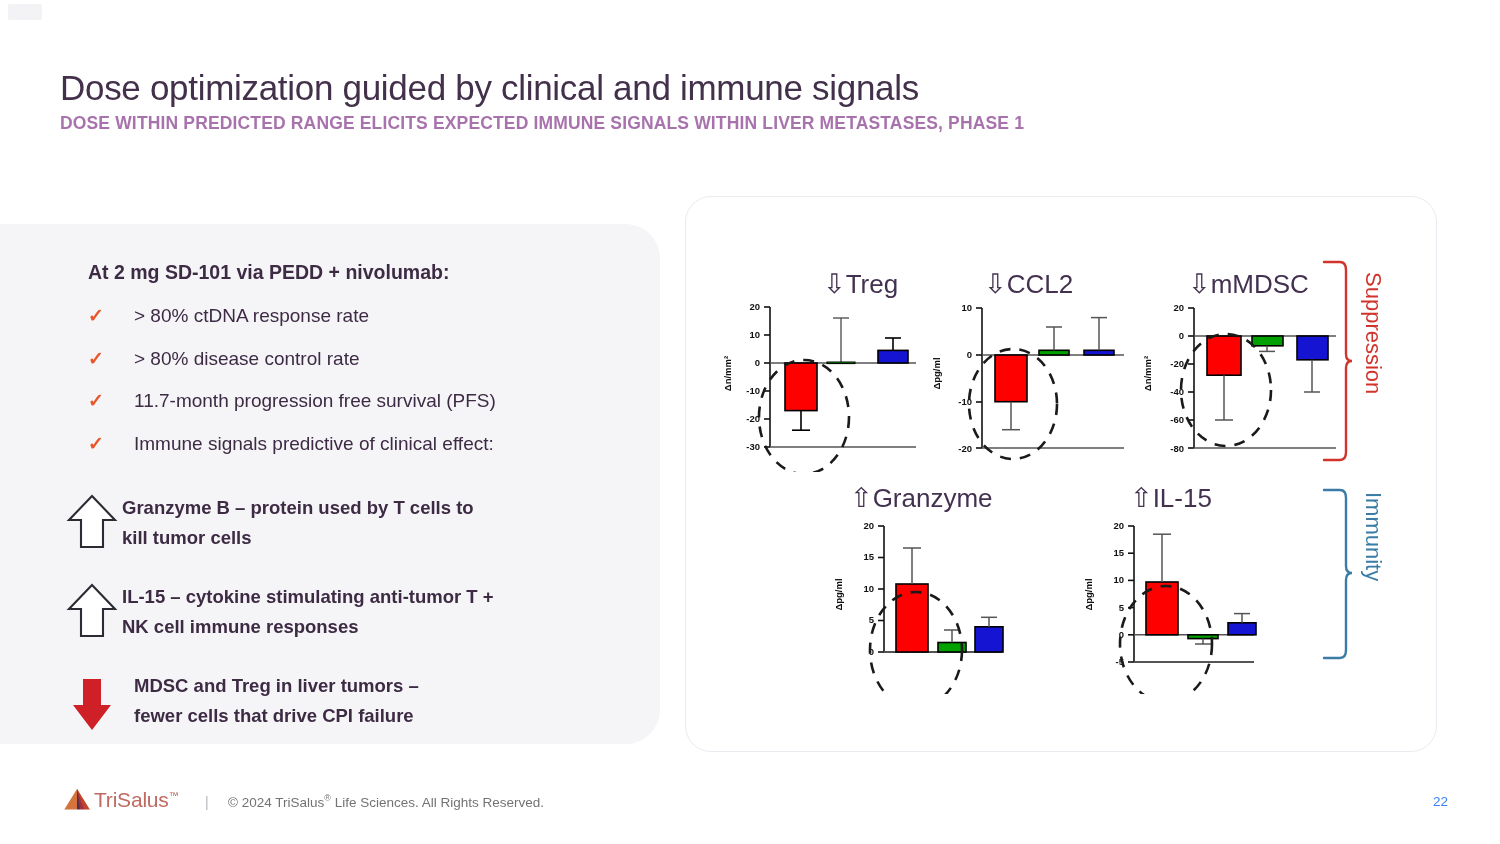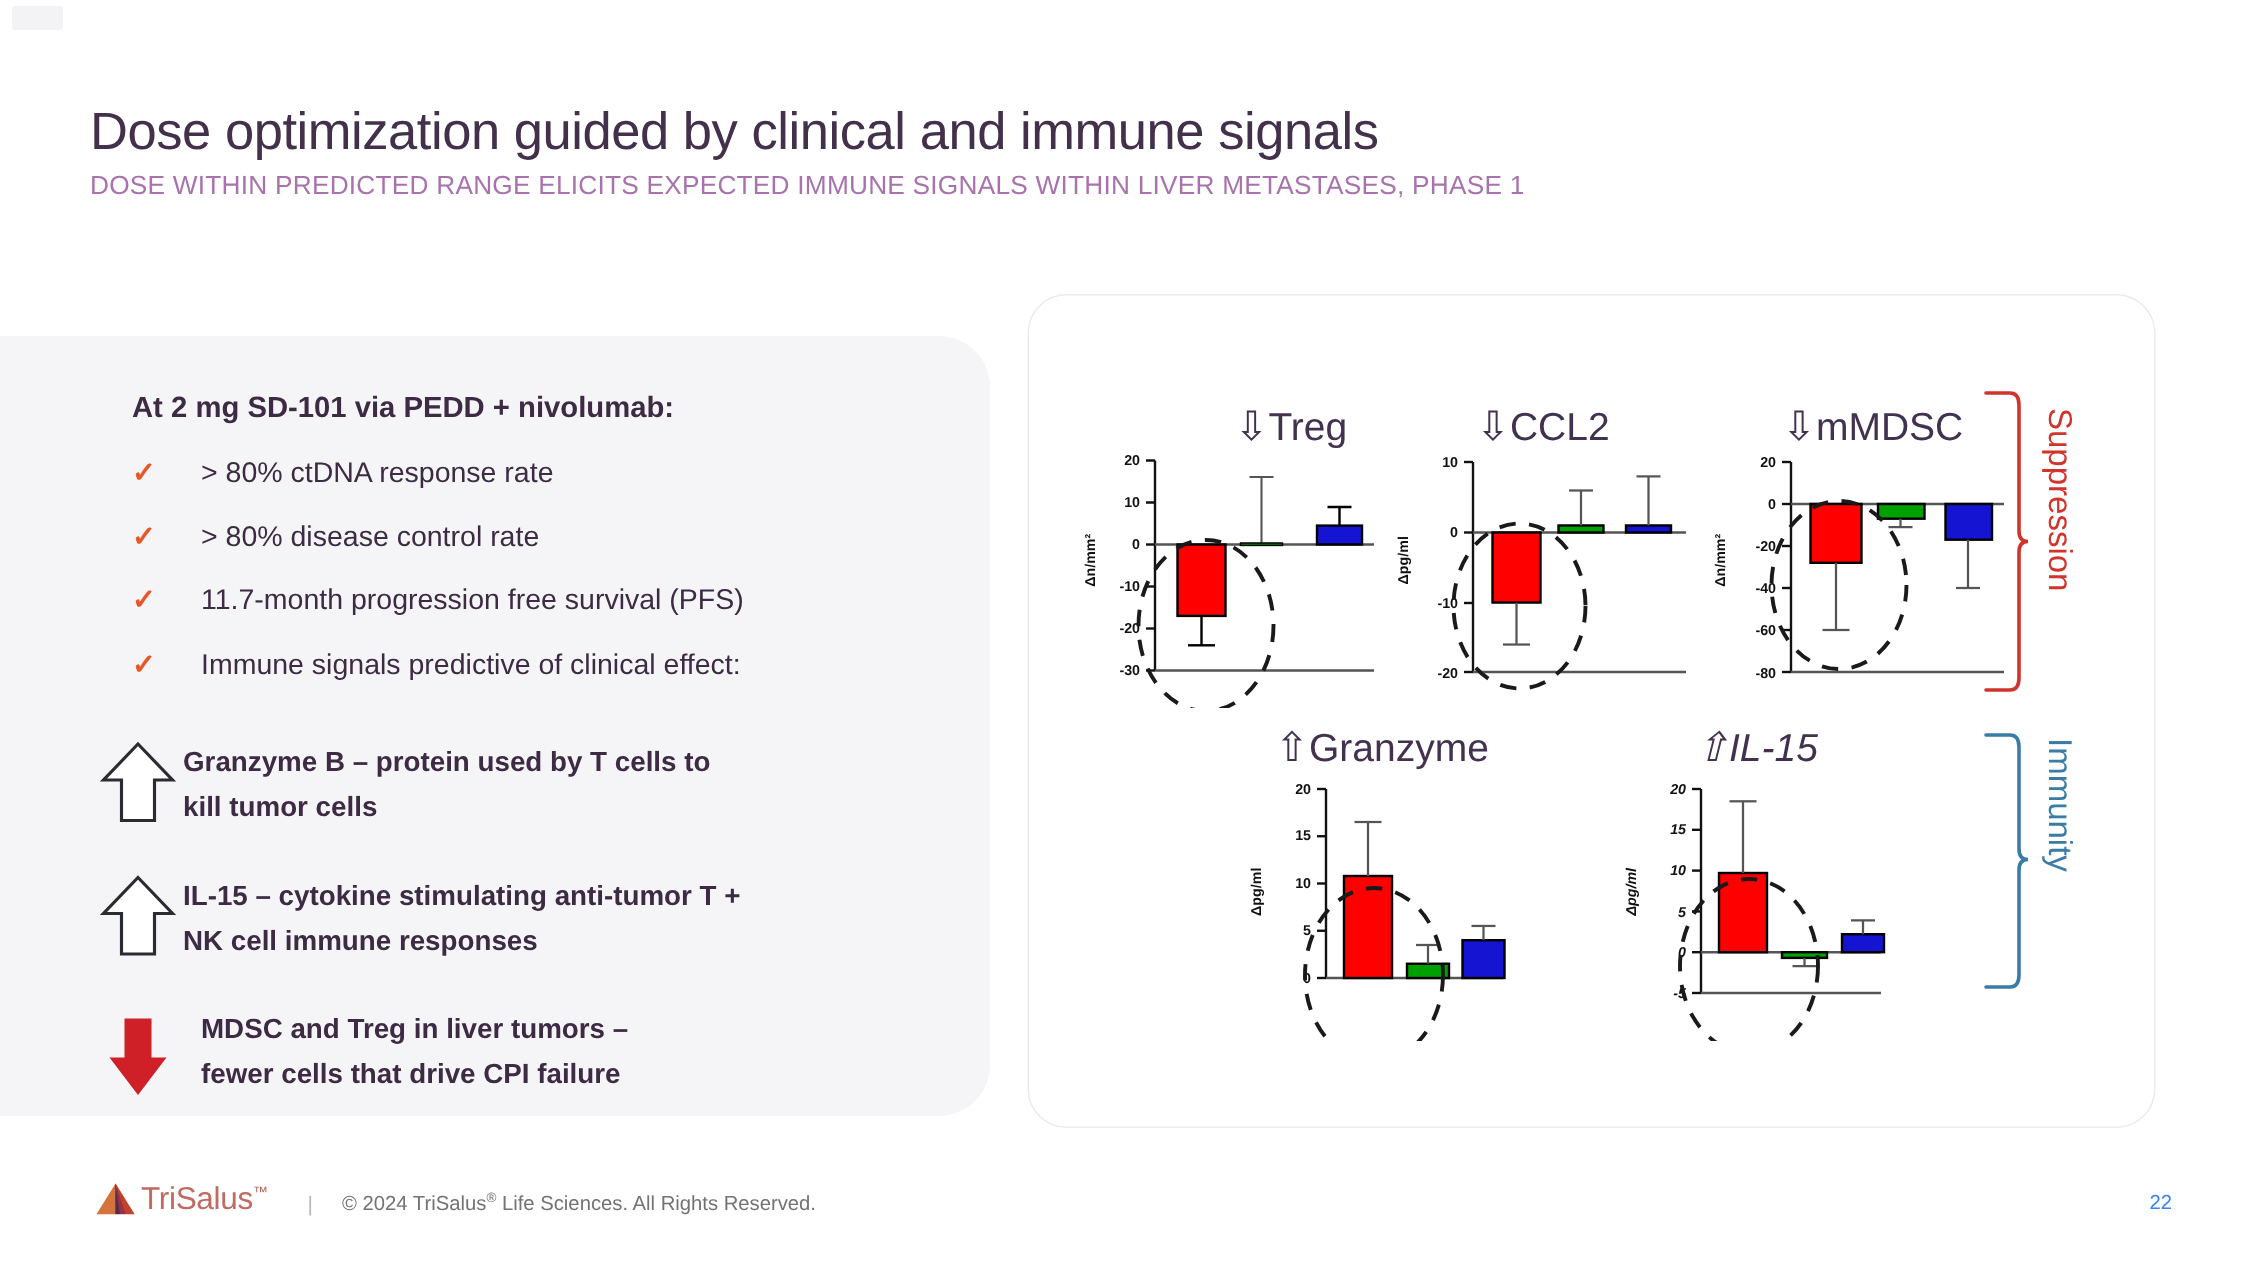--- a/index.html
+++ b/index.html
@@ -19,21 +19,21 @@
 
   
   .page-title {
     position: absolute; left: 60px; top: 44px;
     font-size: 35px; font-weight: 400; color: #43304a; letter-spacing: -0.3px;
     white-space: nowrap;
     margin-top: 24px;
   }
   .page-subtitle {
     position: absolute; left: 60px; top: 113px;
-    font-size: 17.5px; font-weight: normal; color: #a873ad;
+    font-size: 17.5px; font-weight: bold; color: #a873ad;
     letter-spacing: 0.15px; white-space: nowrap;
   }
 
   
   .left-panel {
     position: absolute; left: -40px; top: 224px; width: 700px; height: 520px;
     background: #f5f5f8; border-radius: 34px;
   }
 
   .lead-line {
@@ -336,21 +336,21 @@
       <line x1="120" y1="158.5" x2="120" y2="146" stroke="#555" stroke-width="1.5"></line>
       <line x1="112" y1="146" x2="128" y2="146" stroke="#555" stroke-width="1.5"></line>
 
       <rect x="143" y="142.8" width="28" height="25.2" fill="#1414D2" stroke="#000" stroke-width="1.6"></rect>
       <line x1="157" y1="142.8" x2="157" y2="133.3" stroke="#555" stroke-width="1.5"></line>
       <line x1="149" y1="133.3" x2="165" y2="133.3" stroke="#555" stroke-width="1.5"></line>
       <ellipse cx="84" cy="166" rx="46" ry="58" fill="none" stroke="#1a1a1a" stroke-width="2.6" stroke-dasharray="11 9"></ellipse>
     </svg>
   </div>
 
-  <div class="chart" style="left:1082px; top:484px; width:205px; height:210px;font-style:italic;">
+  <div class="chart" style="left:1082px; top:484px; width:205px; height:210px;">
     <div class="chart-title" style="left:48px; top:-2px;">
       <span class="glyph">⇧</span><span>IL-15</span>
     </div>
     <div class="ylabel" style="left:-10px; top:105px;">
       <span>Δpg/ml</span>
     </div>
     <svg width="205" height="210" viewBox="0 0 205 210">
 
       <g font-size="9.5" font-weight="bold" fill="#111" font-family="Liberation Sans, sans-serif" text-anchor="end">
         <text x="42" y="45">20</text>

